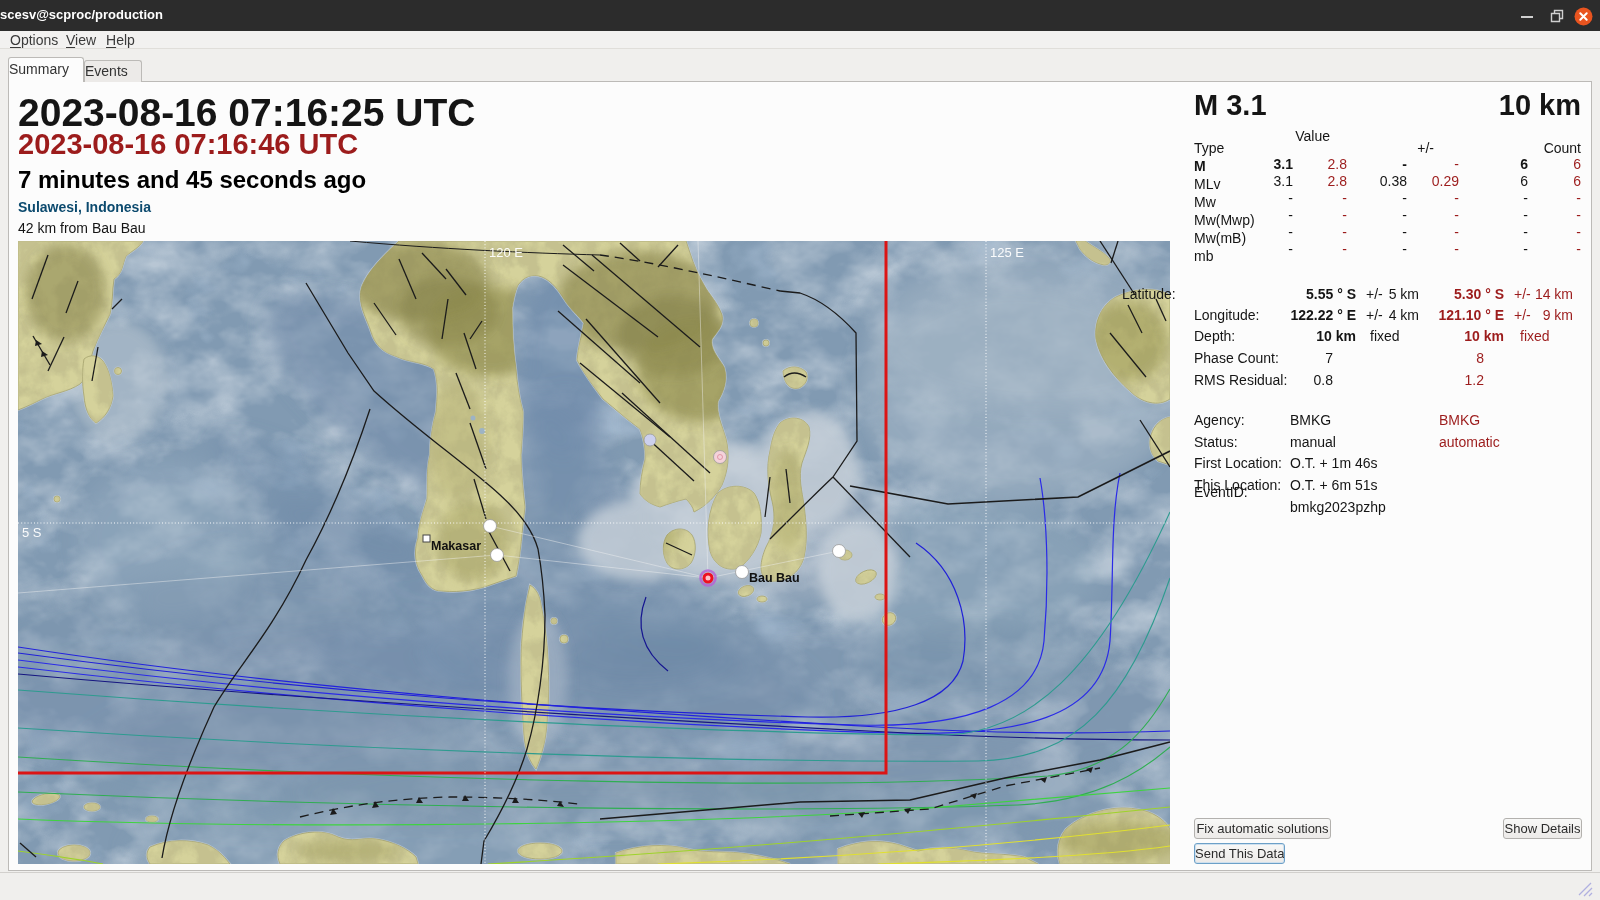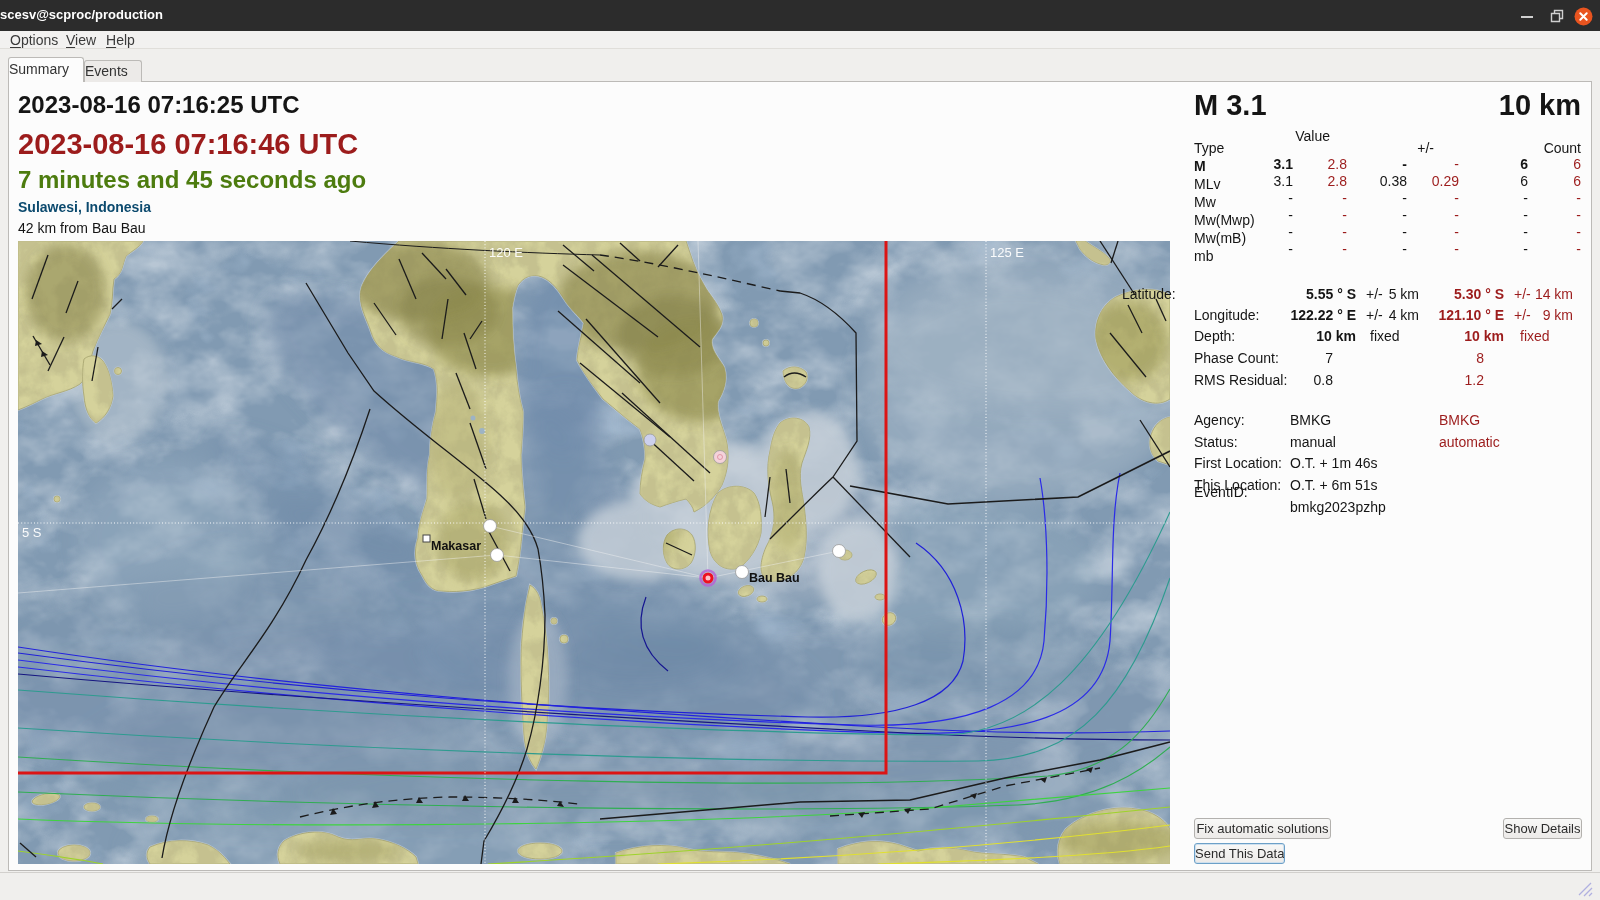--- a/index.html
+++ b/index.html
@@ -9,23 +9,23 @@
 #titlebar { left:0; top:0; width:1600px; height:31px; background:#2c2c2c; }
 #titletext { left:0; top:7px; width:1596px; text-align:left; color:#fff; font-size:13px; font-weight:bold; }
 #menubar { left:0; top:31px; width:1600px; height:18px; background:#f2f1f0; border-bottom:1px solid #e0deda; }
 .menuitem { position:absolute; top:1px; font-size:14px; color:#3a3a3a; }
 .menuitem u { text-decoration-thickness:1px; text-underline-offset:2px; }
 #tabstrip { left:0; top:49px; width:1600px; height:32px; background:#f0efed; }
 .tab { position:absolute; font-size:14px; color:#333; text-align:left; }
 #tab1 { left:8px; top:57px; width:76px; height:25px; background:#fcfcfc; border:1px solid #bcbab7; border-bottom:none; border-radius:3px 3px 0 0; padding-top:3px; z-index:3; }
 #tab2 { left:84px; top:60px; width:58px; height:22px; background:#eceae8; border:1px solid #bcbab7; border-bottom:none; border-radius:3px 3px 0 0; padding-top:2px; }
 #pane { left:8px; top:81px; width:1584px; height:790px; background:#fcfcfc; border:1px solid #bcbab7; }
-#t1 { left:18px; top:91px; font-size:24px; font-weight:bold; color:#151515; }
+#t1 { left:18px; top:91px; font-size:39px; font-weight:bold; color:#151515; }
 #t2 { left:18px; top:128px; font-size:29px; font-weight:bold; color:#9c1c1c; }
-#t3 { left:18px; top:166px; font-size:24px; font-weight:bold; color:#4d7c0f; }
+#t3 { left:18px; top:166px; font-size:24px; font-weight:bold; color:#000000; }
 #t4 { left:18px; top:199px; font-size:14px; font-weight:bold; color:#0c4a6e; }
 #t5 { left:18px; top:220px; font-size:14px; color:#151515; }
 #mapbox { left:18px; top:241px; width:1152px; height:513px; }
 
 .rp { position:absolute; font-size:14px; color:#151515; white-space:nowrap; }
 .red { color:#9c1c1c; }
 .b { font-weight:bold; }
 .ra { text-align:right; }
 #mag { left:1194px; top:89px; font-size:29px; font-weight:bold; }
 #dep { left:1380px; top:89px; width:201px; font-size:29px; font-weight:bold; text-align:right; }

